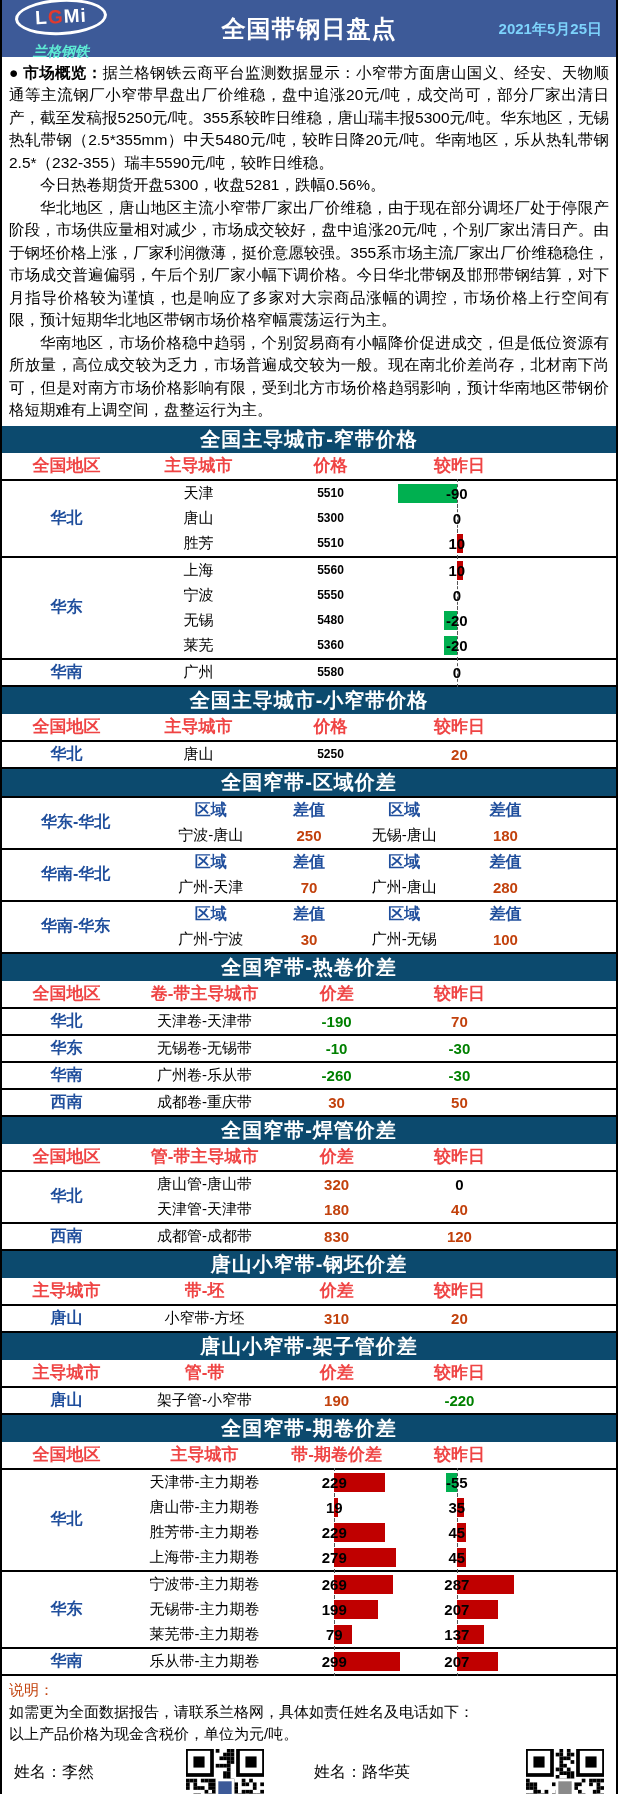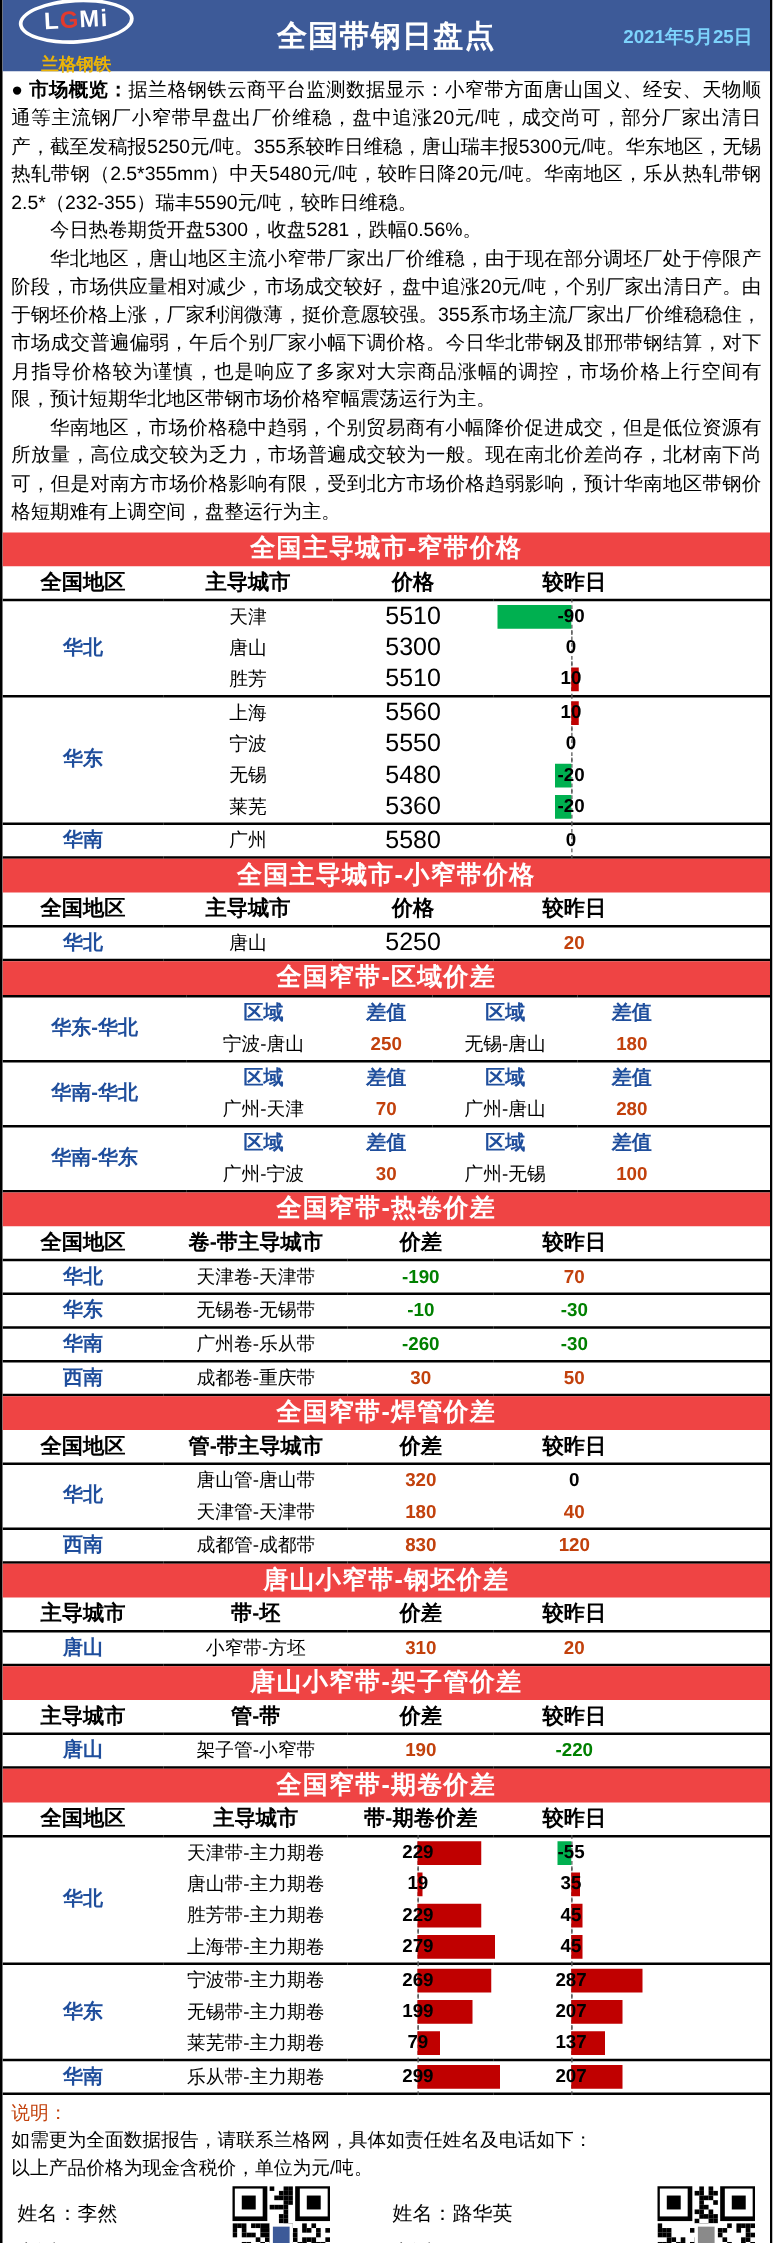--- a/index.html
+++ b/index.html
@@ -5,40 +5,40 @@
   html,body{margin:0;padding:0;background:#fff;}
   body{width:618px;font-family:"Liberation Sans","DejaVu Sans",sans-serif;color:#000;}
   .page{width:614px;border-left:2px solid #000;border-right:2px solid #000;overflow:hidden;}
 
   
   .hdr{height:57px;background:#3d5a98;display:flex;align-items:center;position:relative;}
   .logo{width:118px;display:flex;flex-direction:column;align-items:center;padding-top:2px;}
   .logo-oval{width:86px;height:30px;border:3px solid #fff;border-radius:50%;display:flex;align-items:center;justify-content:center;
     font-weight:bold;font-size:19px;color:#fff;letter-spacing:1px;background:#3d5a98;transform:rotate(-3deg);}
   .logo-oval .g{color:#e23a2e;}
-  .logo-sub{color:#eab308;font-size:14px;font-weight:bold;margin-top:8px;font-family:"DejaVu Serif",serif;}
+  .logo-sub{color:#5eead4;font-size:14px;font-weight:bold;font-style:italic;margin-top:8px;font-family:"DejaVu Serif",serif;}
   .hdr-title{position:absolute;left:0;right:0;text-align:center;color:#fff;font-size:24px;font-weight:bold;letter-spacing:1px;}
   .hdr-date{position:absolute;right:14px;top:20px;color:#7dd3fc;font-size:15px;font-weight:bold;}
 
   
   .overview{padding:5px 7px 4px 7px;font-size:15.5px;line-height:1.45;text-align:justify;}
   .overview p{margin:0;}
   .overview p.ind{text-indent:2em;}
   .ov-label{font-weight:bold;}
 
   
-  .tbl-title{background:#ef4444;color:#fff;font-size:20px;font-weight:bold;text-align:center;height:27px;line-height:27px;letter-spacing:1px;}
+  .tbl-title{background:#0c4a6e;color:#fff;font-size:20px;font-weight:bold;text-align:center;height:27px;line-height:27px;letter-spacing:1px;}
   table{width:100%;border-collapse:collapse;table-layout:fixed;}
   td{text-align:center;height:25px;padding:0;font-size:15px;overflow:visible;}
-  tr.cols td{color:#000000;font-weight:bold;font-size:17px;border-bottom:2px solid #000;height:26px;}
+  tr.cols td{color:#ef4444;font-weight:bold;font-size:17px;border-bottom:2px solid #000;height:26px;}
   table{border-bottom:2px solid #000;}
   tr.gfirst td{border-top:2px solid #000;}
   td.region{color:#1f4e9c;font-weight:bold;font-size:16px;}
   td.subh{color:#1f4e9c;font-weight:bold;font-size:16px;}
-  td.num{font-weight:normal;font-size:20px;}
+  td.num{font-weight:bold;font-size:12px;}
   td.city{font-size:15px;}
   td.sign{font-weight:bold;font-size:15px;}
   .pos{color:#c2410c;}
   .neg{color:#008000;margin-top:37px;}
   .zero{color:#000;}
   td.barcol{position:relative;}
   .bc{position:relative;width:100%;height:25px;}
   .bc .axis{position:absolute;left:48%;top:-2px;bottom:-2px;border-left:1px dashed #555;}
   .bc .bar{position:absolute;top:3px;bottom:3px;}
   .bc .bar.p{background:#c00000;}

